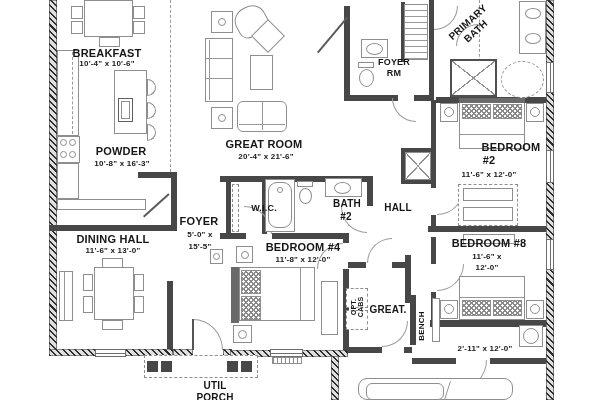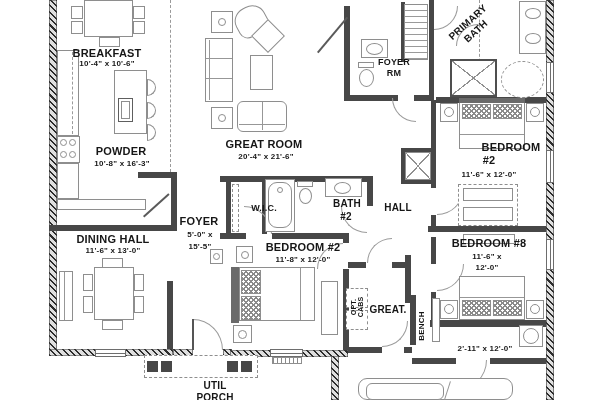--- a/index.html
+++ b/index.html
@@ -246,21 +246,21 @@
 
   <div class="lbl s11" style="left:199px;top:216px;">FOYER</div>
   <div class="lbl s8" style="left:200px;top:231px;">5'-0" x</div>
   <div class="lbl s8" style="left:200px;top:243px;">15'-5"</div>
 
   <div class="lbl s9" style="left:264px;top:204px;">W.I.C.</div>
 
   <div class="lbl s10" style="left:347px;top:199px;">BATH</div>
   <div class="lbl s10" style="left:346px;top:212px;">#2</div>
 
-  <div class="lbl s11" style="left:303px;top:242px;">BEDROOM #2</div>
+  <div class="lbl s11" style="left:303px;top:242px;">BEDROOM #4</div>
   <div class="lbl s8" style="left:303px;top:256px;">11'-8" x 12'-0"</div>
 
   <div class="lbl s9" style="left:394px;top:58px;">FOYER</div>
   <div class="lbl s9" style="left:394px;top:69px;">RM</div>
 
   <div class="lbl s10" style="left:472px;top:16px;transform:translateX(-50%) rotate(-42deg);">
     <div>PRIMARY</div>
     <div style="margin-top:2px;">BATH</div>
   </div>
 

